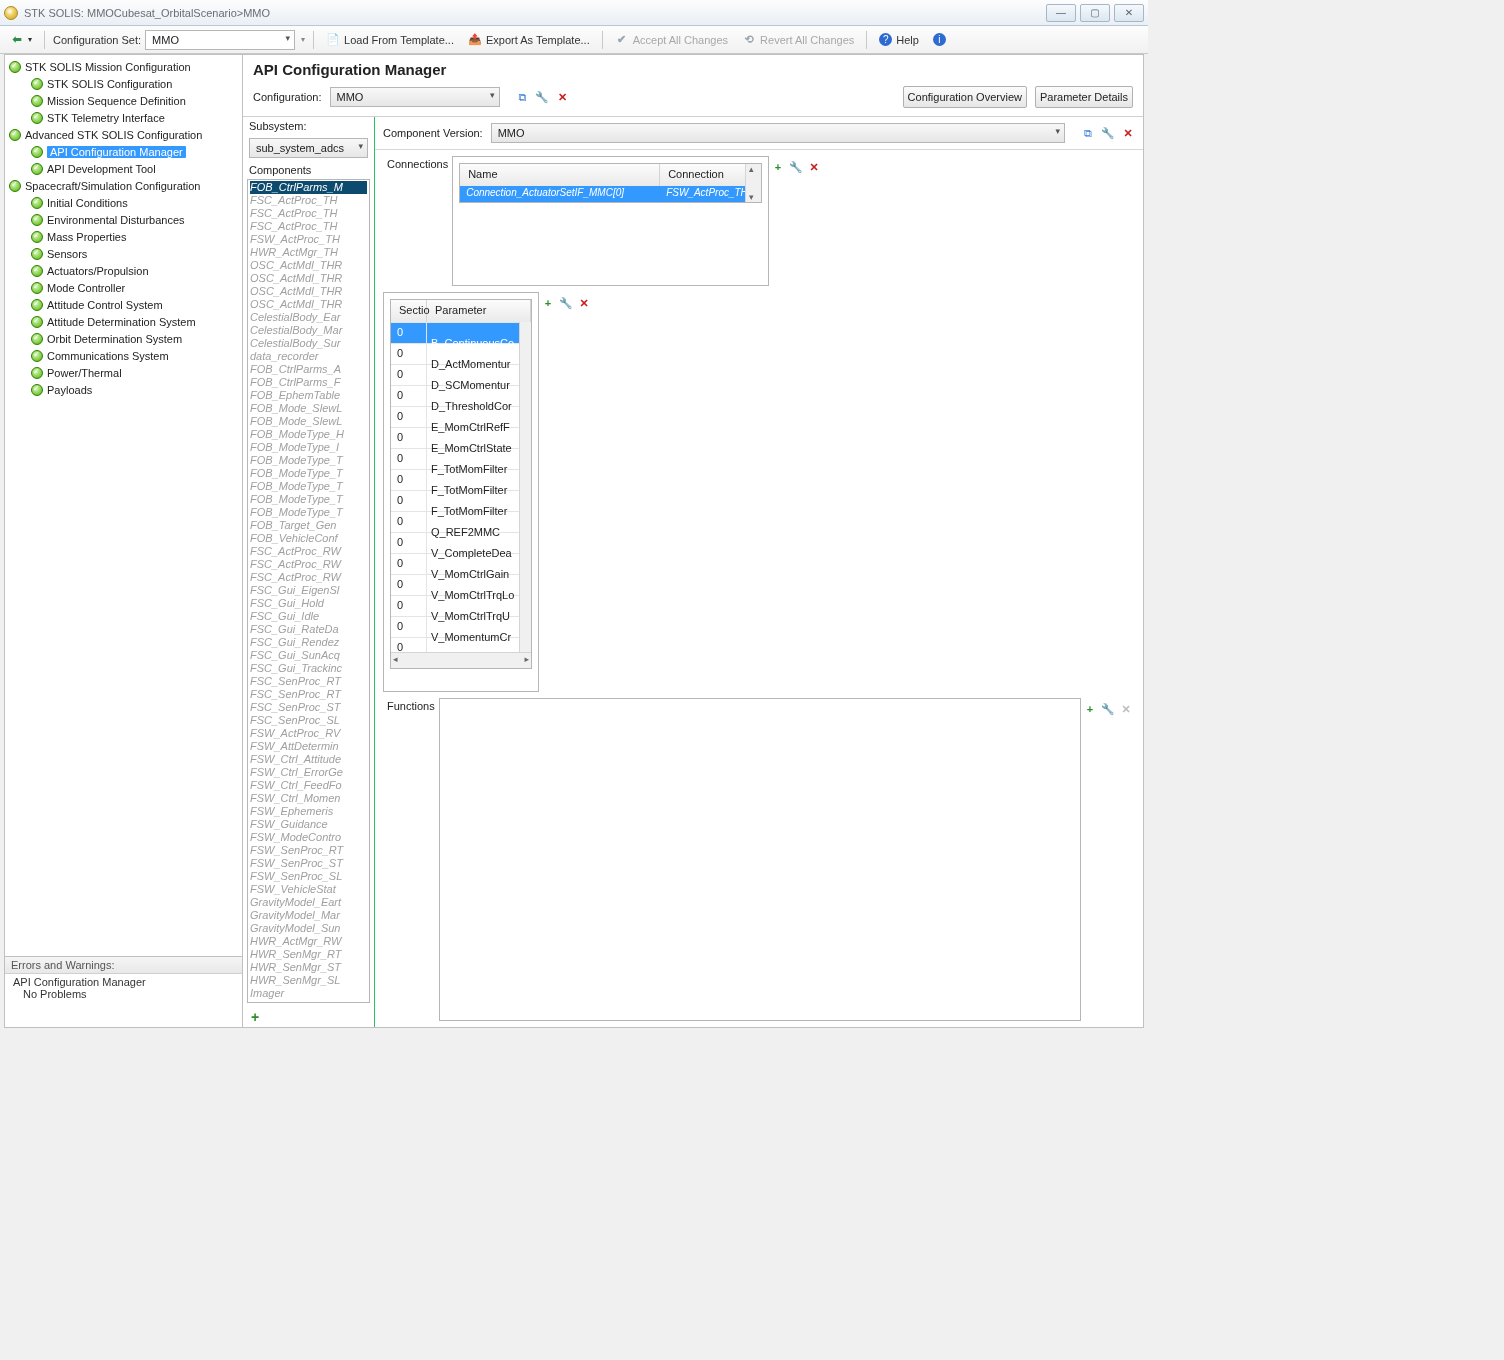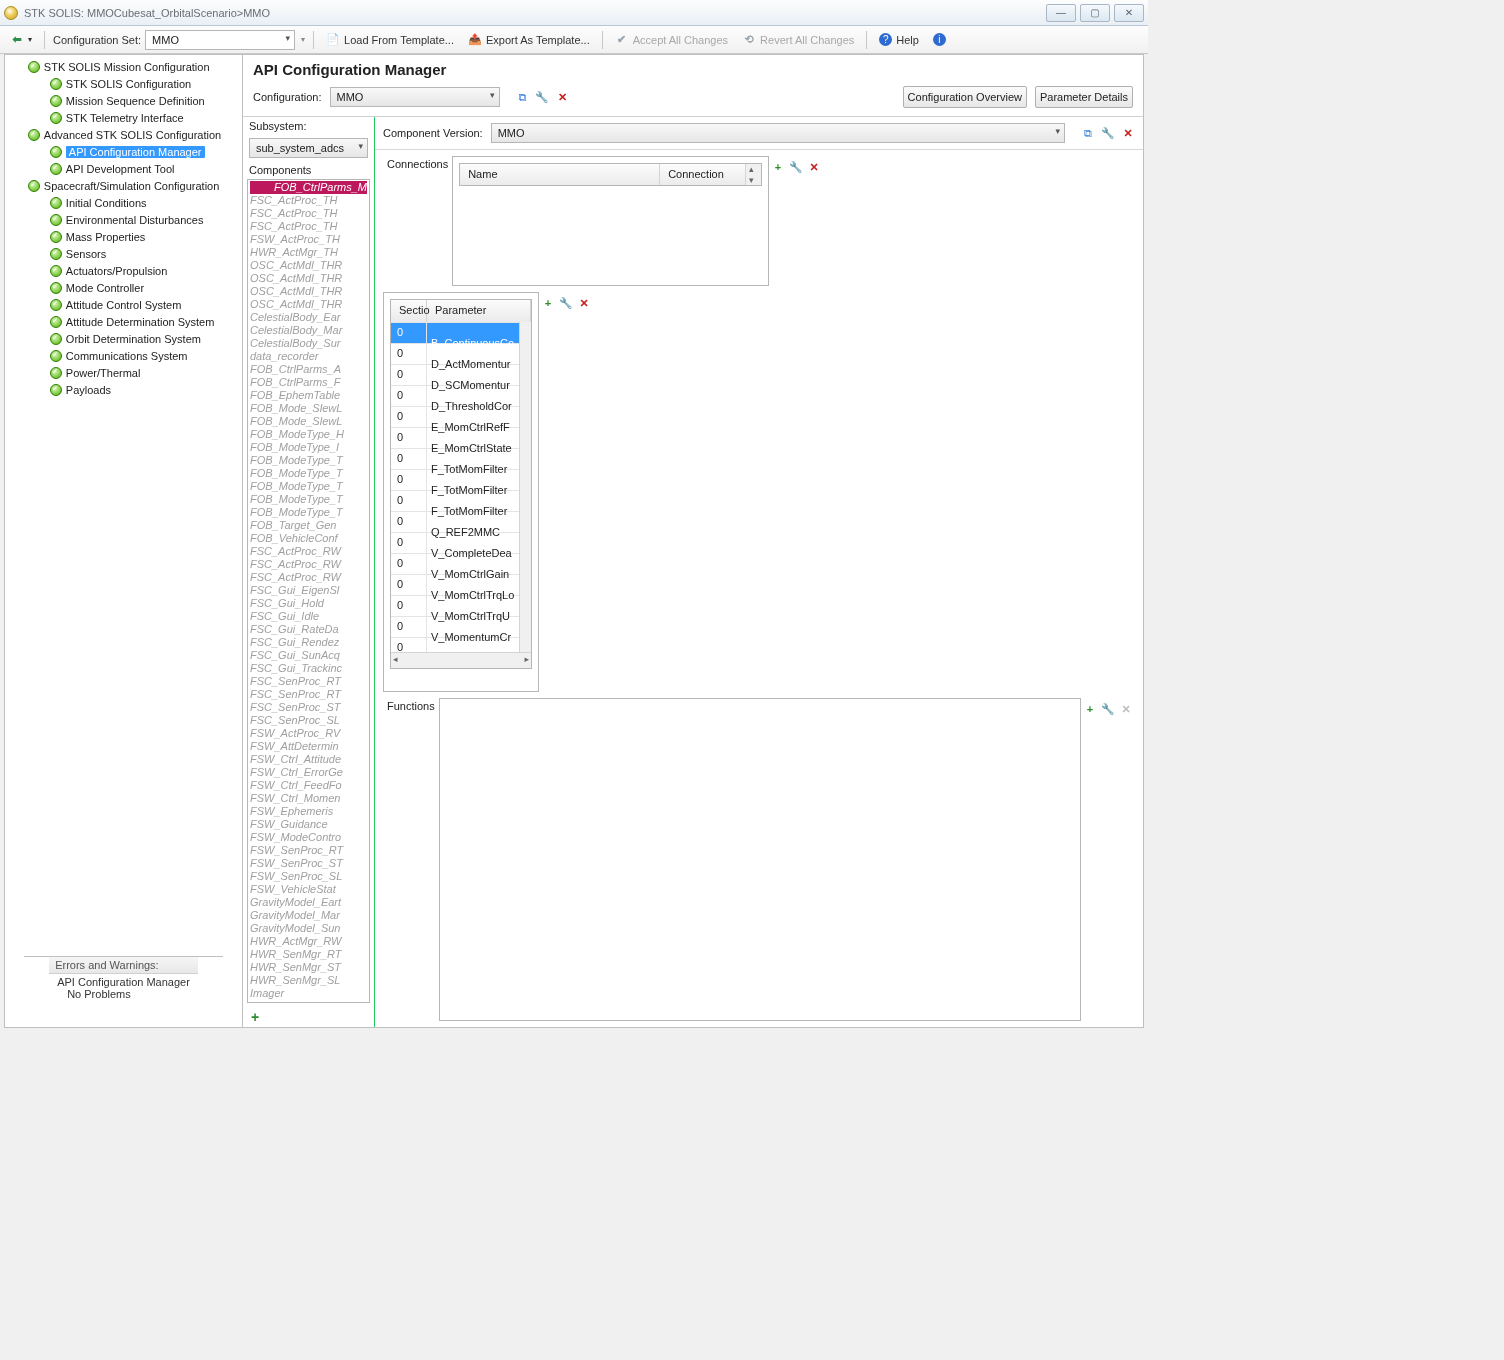--- a/index.html
+++ b/index.html
@@ -93,21 +93,20 @@
     border: 1px solid #c0c0c0;
     display: flex;
     flex-direction: column;
   }
   .ws-inner { flex:1; display:flex; overflow:hidden; }
   .left-col {
     width: 238px;
     border-right: 1px solid #c0c0c0;
     display: flex; flex-direction: column;
     background: #fff;
-    align-items: center;
   }
   .tree-panel {
     flex: 1;
     border-bottom: 1px solid #c0c0c0;
     overflow-y: auto;
     padding: 3px 2px;
   }
   .tree-node { display:flex; align-items:center; height:17px; white-space:nowrap; }
   .tree-indent0 { padding-left: 2px; }
   .tree-indent1 { padding-left: 24px; }
@@ -156,21 +155,21 @@
     font-style: italic;
     color:#a0a0a0;
     font-size:11px;
   }
   .components-inner {
     position:absolute; inset:0;
     overflow-y:scroll;
     padding:1px 2px;
   }
   .comp-item { white-space:nowrap; height:13px; line-height:13px; overflow:hidden; }
-  .comp-item.first { background:#be185d; color:#fff;text-align:right; }
+  .comp-item.first { background:#0c4a6e; color:#fff; }
   .plus-icon { color:#2a8f2a; font-weight:bold; font-size:14px; padding:0 4px; }
   
   .right-col { flex:1; display:flex; flex-direction:column; overflow:hidden; }
   .api-hdr {
     padding:6px 10px 4px;
     font-size:15px; font-weight:bold;
   }
   .api-toolbar {
     display:flex; align-items:center;
     padding:4px 10px 8px;
@@ -200,21 +199,21 @@
   .sect-label { padding: 2px 4px 4px; }
   .sect-box {
     border:1px solid #b6b6b6;
     background:#fff;
     position:relative;
   }
   .compver-row { display:flex; align-items:center; padding:6px 8px; gap:8px; border-bottom:1px solid #d8d8d8;}
   
   .conn-box { height: 130px; display:flex; flex-direction:column; }
   .conn-tbl-wrap {
-    margin:6px; border:1px solid #b6b6b6; height:23px; overflow:hidden; position:relative;
+    margin:6px; border:1px solid #b6b6b6; height:40px; overflow:hidden; position:relative;
   }
   .tbl-hdr { display:flex; background:linear-gradient(#fcfcfc,#eaeaea); height:22px; }
   .tbl-hdr .cell { border-right:1px solid #d4d4d4; padding:4px 8px; }
   .conn-row { display:flex; height:17px; background:#3399ff; color:#fff; font-style:italic; font-size:10px; overflow:hidden;}
   .conn-row .cell { padding:1px 6px; white-space:nowrap; overflow:hidden; }
   .vscroll { position:absolute; right:0; top:0; bottom:0; width:16px; background:#f0f0f0; border-left:1px solid #d4d4d4;}
   .vscroll::before{content:"▴";position:absolute;top:0;left:3px;font-size:9px;color:#666;}
   .vscroll::after{content:"▾";position:absolute;bottom:0;left:3px;font-size:9px;color:#666;}
   .mini-toolbar { padding:4px 2px; display:flex; gap:4px; }
   

